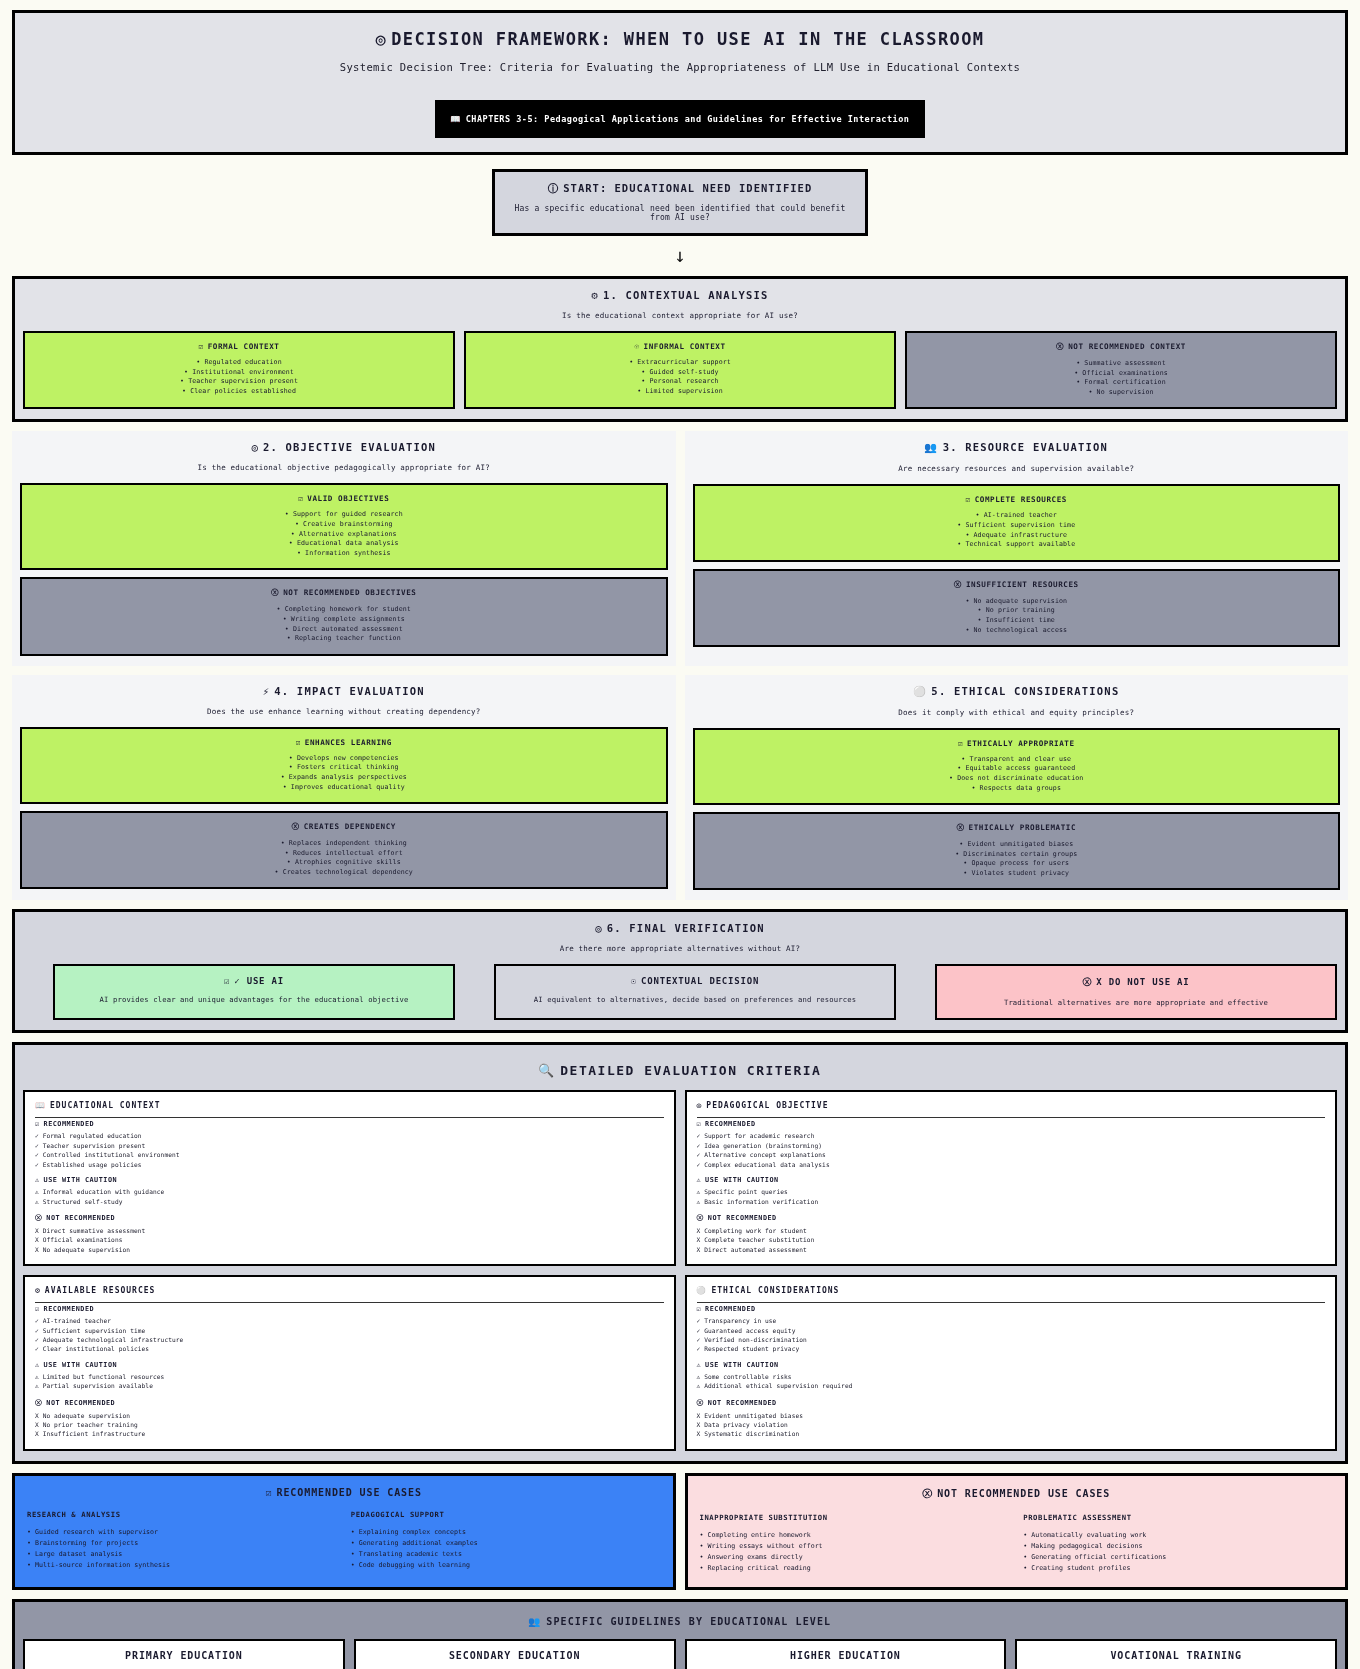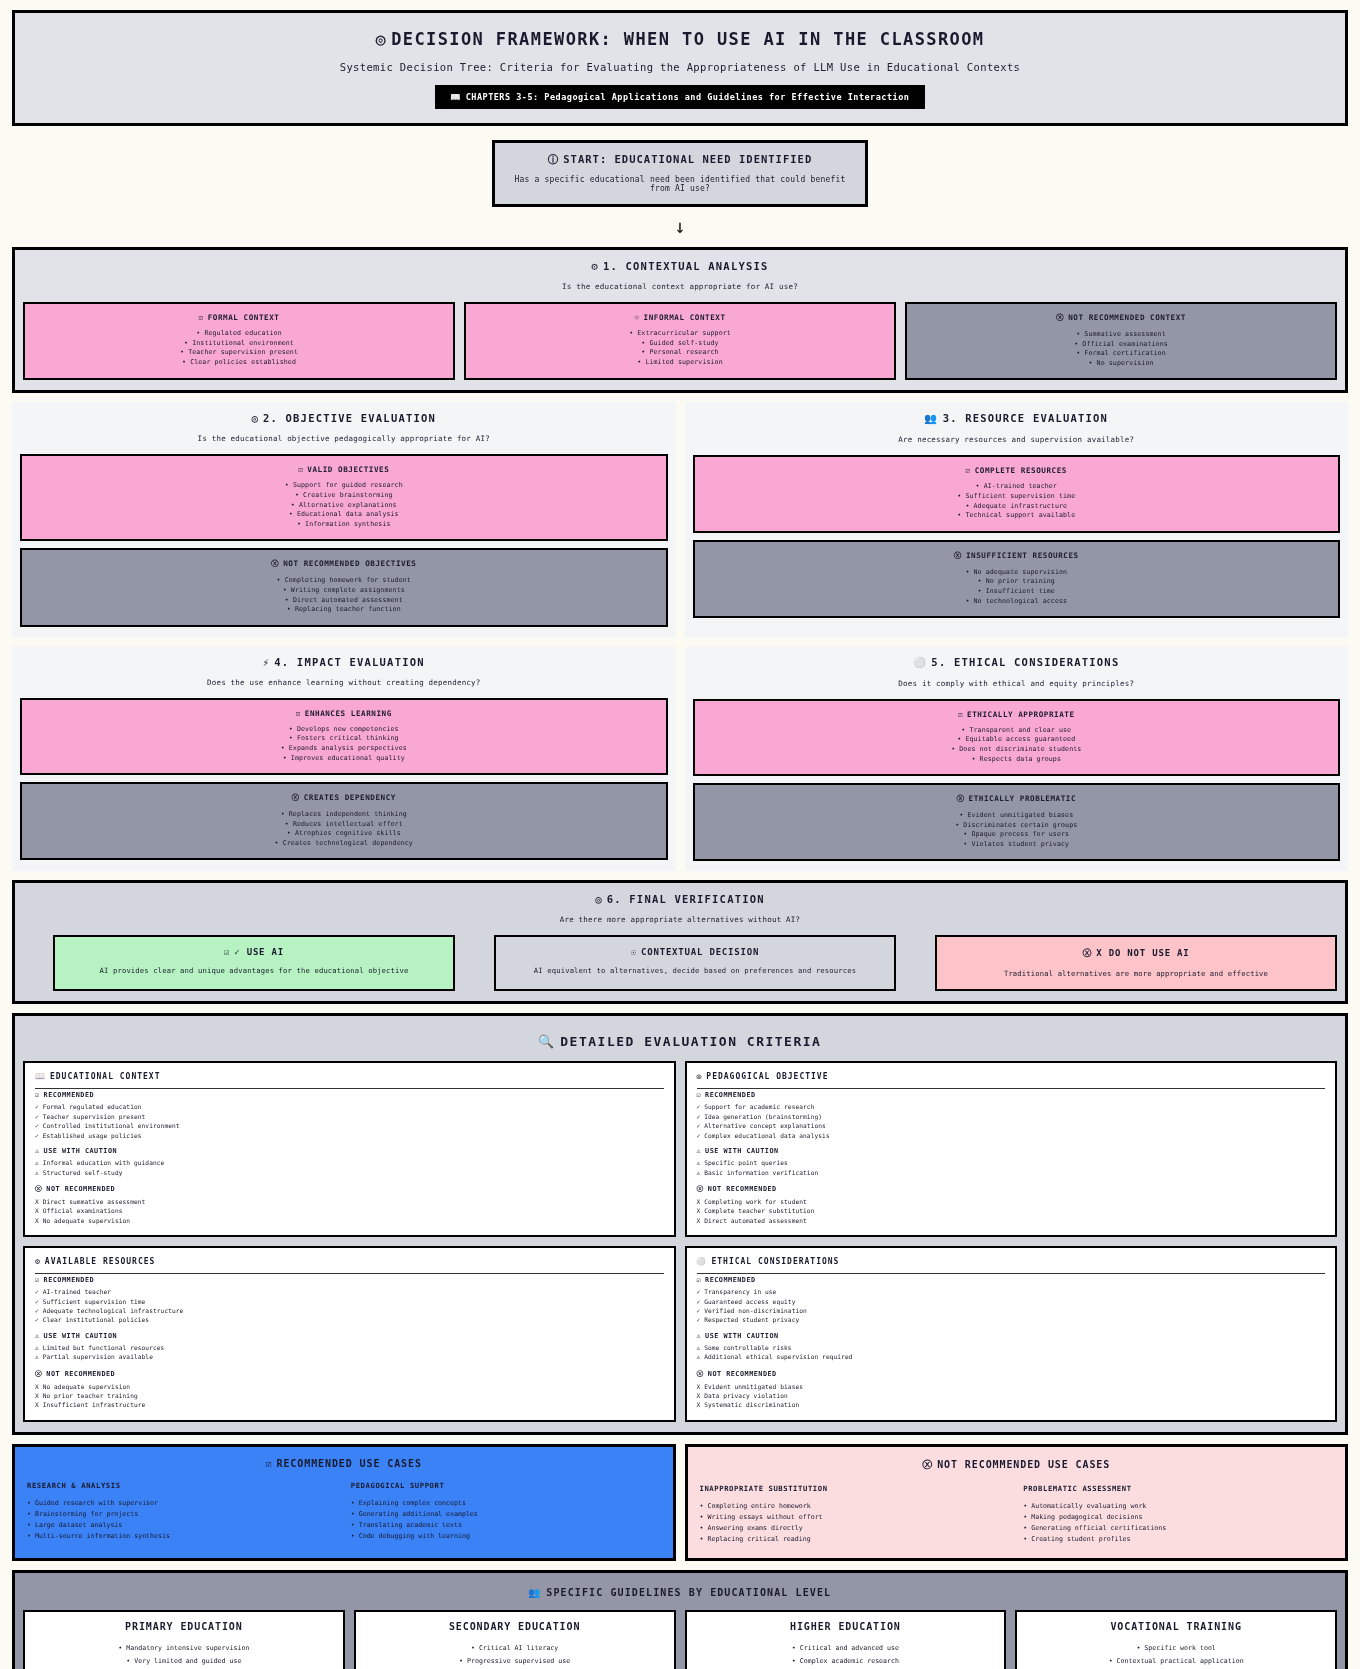--- a/index.html
+++ b/index.html
@@ -19,44 +19,44 @@
     margin-bottom: 9px;
     padding: 10px 8px;
   }
   .panel-light { background: #f4f5f7; border: 3px solid #000; }
 
   
   .header { background:#e2e3e8; border:3px solid #000; padding:16px 10px 14px 10px; margin-bottom:12px;}
   .header h1 { font-size: 17px; letter-spacing: 1.4px; text-align:center; font-weight:bold;}
   .header .sub { text-align:center; font-size:10.5px; margin-top:12px; letter-spacing:.35px; color:#21212f;}
   .chapbar {
-    margin: 12px auto 0 auto;
+    margin: 27px auto 0 auto;
     background:#000; color:#fff;
     font-size:8.5px; font-weight:bold; letter-spacing:.5px;
-    padding:7px 16px; width:fit-content; text-align:center;
+    padding:14px 16px; width:fit-content; text-align:center;
   }
 
   
   .start-wrap { display:flex; justify-content:center; margin: 14px 0 0 0;}
   .start-node {
     border:3px solid #000; background:#d4d6de;
     width:376px; padding:10px 12px 11px 12px; text-align:center;
   }
   .start-node .t { font-size:10.5px; font-weight:bold; letter-spacing:1px;}
   .start-node .d { font-size:8px; margin-top:8px; letter-spacing:.2px;}
   .arrow { text-align:center; font-size:19px; line-height:26px; color:#111; margin: 6px 0 8px 0;}
 
   
   .stage-title { font-size:10.5px; text-align:center; font-weight:bold; letter-spacing:1.2px; }
   .stage-q { font-size:7.5px; text-align:center; margin-top:10px; margin-bottom:11px; letter-spacing:.2px;}
 
   .branch-row { display:flex; gap:9px; }
   .branch {
     border:2px solid #000;
-    background:#f9a8d4;
+    background:#bef264;
     padding:9px 8px 10px 8px;
     flex:1;
     text-align:center;
   }
   .branch.neg { background:#9296a6; }
   .branch .bt { font-size:7.6px; font-weight:bold; letter-spacing:.55px; }
   .branch ul { list-style:none; margin-top:7px; }
   .branch li { font-size:6.6px; line-height:9.6px; letter-spacing:.1px;}
   .branch li::before { content:"\2022  "; }
 
@@ -258,21 +258,21 @@
       <div class="stage-title">
         <span class="ico">⚪</span><span>5. ETHICAL CONSIDERATIONS</span>
       </div>
       <div class="stage-q">Does it comply with ethical and equity principles?</div>
       <div class="stack">
         <div class="branch">
           <div class="bt"><span class="ico">☑</span><span>ETHICALLY APPROPRIATE</span></div>
           <ul>
             <li>Transparent and clear use</li>
             <li>Equitable access guaranteed</li>
-            <li>Does not discriminate students</li>
+            <li>Does not discriminate education</li>
             <li>Respects data groups</li>
           </ul>
         </div>
         <div class="branch neg">
           <div class="bt"><span class="ico">ⓧ</span><span>ETHICALLY PROBLEMATIC</span></div>
           <ul>
             <li>Evident unmitigated biases</li>
             <li>Discriminates certain groups</li>
             <li>Opaque process for users</li>
             <li>Violates student privacy</li>

